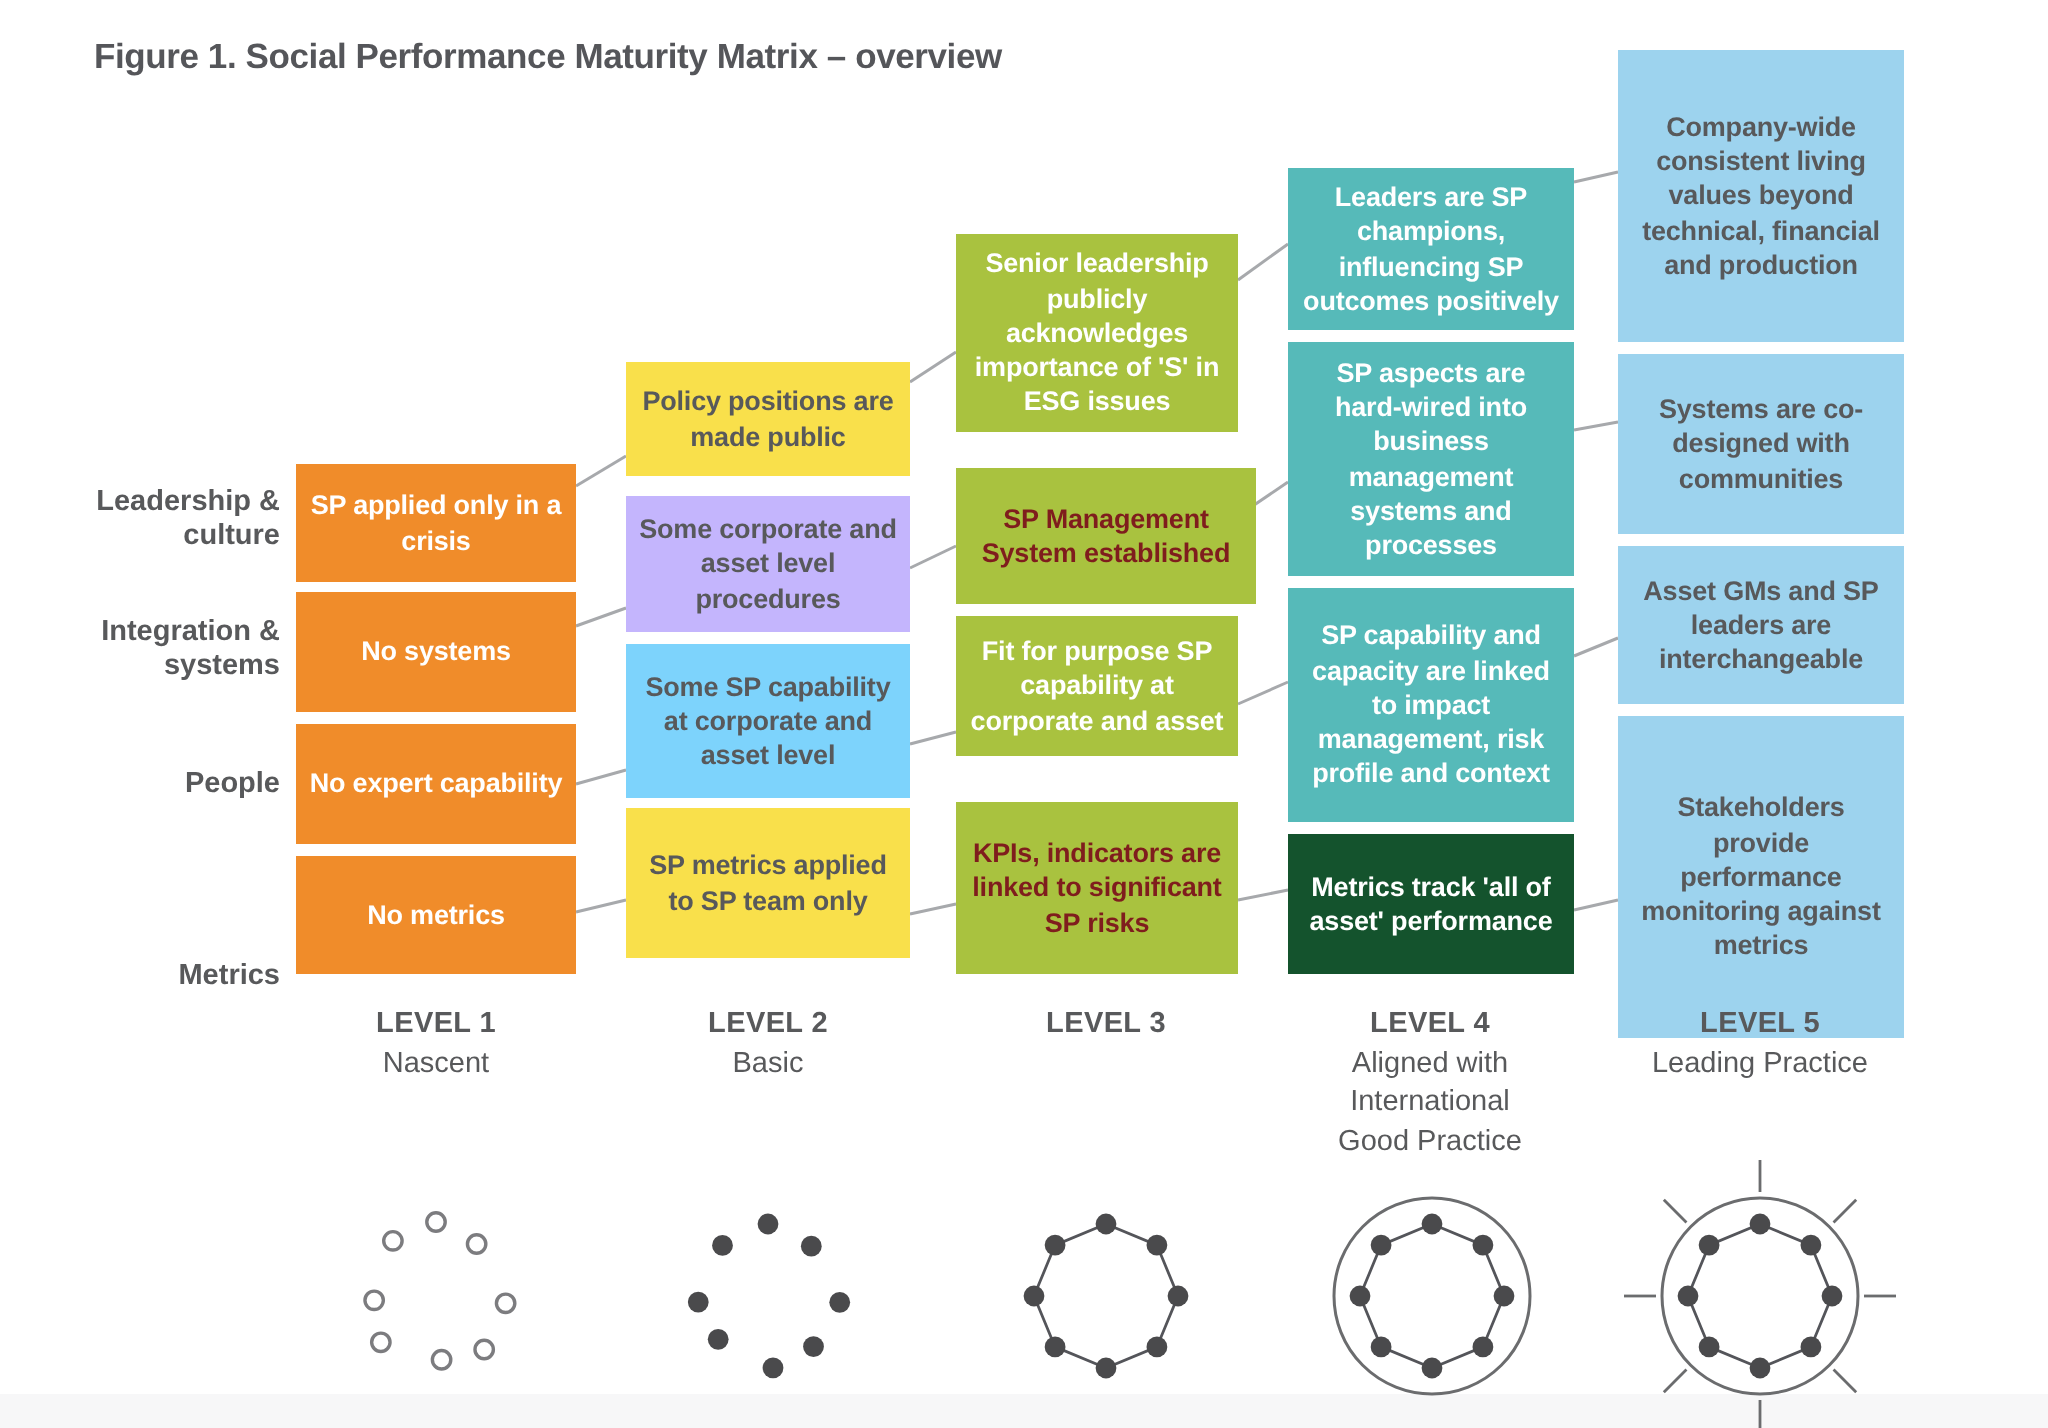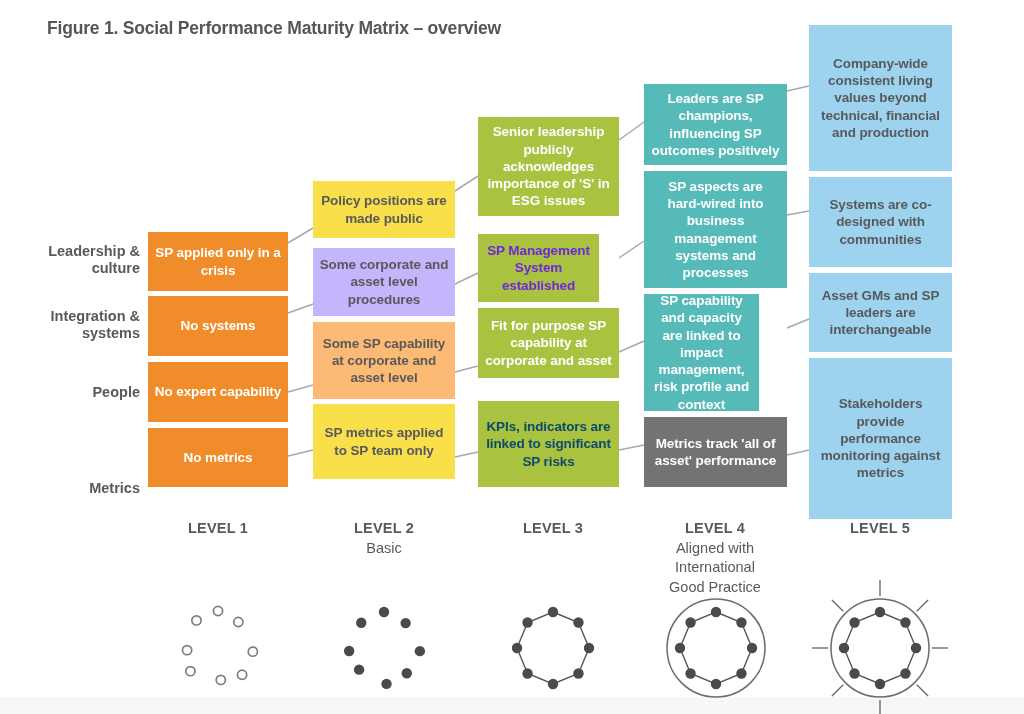--- a/index.html
+++ b/index.html
@@ -19,21 +19,21 @@
     padding:20px 6px;box-sizing:border-box;letter-spacing:-0.1px;
   }
   .rowlabel{
     position:absolute;left:38px;width:102px;text-align:right;
     font-weight:bold;font-size:14.5px;line-height:1.2;color:#58595B;z-index:1;
   }
   .levellabel{
     position:absolute;top:503px;width:160px;text-align:center;z-index:1;
     font-size:14.5px;line-height:1.35;color:#58595B;
   }
-  .levellabel .lname{font-weight:bold;letter-spacing:0.2px;margin-top:16px;}
+  .levellabel .lname{font-weight:bold;letter-spacing:0.2px;}
   .icon-slot{position:absolute;top:578px;width:180px;height:140px;z-index:1;}
   #bottom-band{left:0;top:697px;width:1024px;height:17px;background:#f7f7f8;z-index:0;}
 </style>
 </head>
 <body>
 
 <div id="title" class="abs">Figure 1. Social Performance Maturity Matrix – overview</div>
 
 <svg id="connectors" class="abs" width="1024" height="714">
   <line class="conn" x1="288" y1="243" x2="313" y2="228" stroke="#A7A9AC" stroke-width="1.5"></line>
@@ -59,54 +59,56 @@
 <div class="rowlabel" style="top:384px;">People</div>
 <div class="rowlabel" style="top:449px;margin-top:31px;">Metrics</div>
 
 <div class="cell" style="left: 148px; top: 232px; width: 140px; height: 59px; background: rgb(240, 140, 42); color: rgb(255, 255, 255);">SP applied only in a crisis</div>
 <div class="cell" style="left: 148px; top: 296px; width: 140px; height: 60px; background: rgb(240, 140, 42); color: rgb(255, 255, 255);">No systems</div>
 <div class="cell" style="left: 148px; top: 362px; width: 140px; height: 60px; background: rgb(240, 140, 42); color: rgb(255, 255, 255);">No expert capability</div>
 <div class="cell" style="left: 148px; top: 428px; width: 140px; height: 59px; background: rgb(240, 140, 42); color: rgb(255, 255, 255);">No metrics</div>
 
 <div class="cell" style="left: 313px; top: 181px; width: 142px; height: 57px; background: rgb(249, 224, 75); color: rgb(88, 89, 91);">Policy positions are made public</div>
 <div class="cell" style="left: 313px; top: 248px; width: 142px; height: 68px; background: #c4b5fd; color: rgb(88, 89, 91);">Some corporate and asset level procedures</div>
-<div class="cell" style="left: 313px; top: 322px; width: 142px; height: 77px; background: #fdba74; color: rgb(88, 89, 91);">Some SP capability at corporate and asset level</div>
+<div class="cell" style="left: 313px; top: 322px; width: 142px; height: 77px; background: #7dd3fc; color: rgb(88, 89, 91);">Some SP capability at corporate and asset level</div>
 <div class="cell" style="left: 313px; top: 404px; width: 142px; height: 75px; background: rgb(249, 224, 75); color: rgb(88, 89, 91);">SP metrics applied to SP team only</div>
 
 <div class="cell" style="left: 478px; top: 117px; width: 141px; height: 99px; background: rgb(169, 194, 63); color: rgb(255, 255, 255);">Senior leadership publicly acknowledges importance of 'S' in ESG issues</div>
-<div class="cell" style="left: 478px; top: 234px; width: 121px; height: 68px; background: rgb(169, 194, 63); color: #6d28d9;">SP Management System established</div>
+<div class="cell" style="left: 478px; top: 234px; width: 150px; height: 68px; background: rgb(169, 194, 63); color: #7f1d1d;">SP Management System established</div>
 <div class="cell" style="left: 478px; top: 308px; width: 141px; height: 70px; background: rgb(169, 194, 63); color: rgb(255, 255, 255);">Fit for purpose SP capability at corporate and asset</div>
-<div class="cell" style="left: 478px; top: 401px; width: 141px; height: 86px; background: rgb(169, 194, 63); color: #0c4a6e;">KPIs, indicators are linked to significant SP risks</div>
+<div class="cell" style="left: 478px; top: 401px; width: 141px; height: 86px; background: rgb(169, 194, 63); color: #7f1d1d;">KPIs, indicators are linked to significant SP risks</div>
 
 <div class="cell" style="left: 644px; top: 84px; width: 143px; height: 81px; background: rgb(86, 186, 185); color: rgb(255, 255, 255);">Leaders are SP champions, influencing SP outcomes positively</div>
 <div class="cell" style="left: 644px; top: 171px; width: 143px; height: 117px; background: rgb(86, 186, 185); color: rgb(255, 255, 255);">SP aspects are hard-wired into business management systems and processes</div>
-<div class="cell" style="left: 644px; top: 294px; width: 115px; height: 117px; background: rgb(86, 186, 185); color: rgb(255, 255, 255);">SP capability and capacity are linked to impact management, risk profile and context</div>
-<div class="cell" style="left: 644px; top: 417px; width: 143px; height: 70px; background: #737373; color: rgb(255, 255, 255);">Metrics track 'all of asset' performance</div>
+<div class="cell" style="left: 644px; top: 294px; width: 143px; height: 117px; background: rgb(86, 186, 185); color: rgb(255, 255, 255);">SP capability and capacity are linked to impact management, risk profile and context</div>
+<div class="cell" style="left: 644px; top: 417px; width: 143px; height: 70px; background: #14532d; color: rgb(255, 255, 255);">Metrics track 'all of asset' performance</div>
 
 <div class="cell" style="left: 809px; top: 25px; width: 143px; height: 146px; background: rgb(157, 211, 238); color: rgb(88, 89, 91);">Company-wide consistent living values beyond technical, financial and production</div>
 <div class="cell" style="left: 809px; top: 177px; width: 143px; height: 90px; background: rgb(157, 211, 238); color: rgb(88, 89, 91);">Systems are co-designed with communities</div>
 <div class="cell" style="left: 809px; top: 273px; width: 143px; height: 79px; background: rgb(157, 211, 238); color: rgb(88, 89, 91);">Asset GMs and SP leaders are interchangeable</div>
 <div class="cell" style="left: 809px; top: 358px; width: 143px; height: 161px; background: rgb(157, 211, 238); color: rgb(88, 89, 91);">Stakeholders provide performance monitoring against metrics</div>
 
 <div class="levellabel" style="left:138px;">
   <div class="lname">LEVEL 1</div>
+  <div class="lsub">Nascent</div>
 </div>
 <div class="levellabel" style="left:304px;">
   <div class="lname">LEVEL 2</div>
   <div class="lsub">Basic</div>
 </div>
 <div class="levellabel" style="left:473px;">
   <div class="lname">LEVEL 3</div>
 </div>
 <div class="levellabel" style="left:636px;width:158px;">
   <div class="lname">LEVEL 4</div>
   <div class="lsub" style="margin:0 auto;width:110px;">Aligned with International Good Practice</div>
 </div>
 <div class="levellabel" style="left:800px;">
   <div class="lname">LEVEL 5</div>
+  <div class="lsub">Leading Practice</div>
 </div>
 
 <div class="icon-slot" style="left:128px;"><svg width="180" height="140" viewBox="0 0 180 140">
       <circle cx="90" cy="33" r="4.6" fill="#fff" stroke="#7C7C7F" stroke-width="1.7"></circle>
       <circle cx="110.31682868574673" cy="43.995645130978176" r="4.6" fill="#fff" stroke="#7C7C7F" stroke-width="1.7"></circle>
       <circle cx="124.80826633788956" cy="73.65849621436787" r="4.6" fill="#fff" stroke="#7C7C7F" stroke-width="1.7"></circle>
       <circle cx="114.0887018289189" cy="96.75321371718618" r="4.6" fill="#fff" stroke="#7C7C7F" stroke-width="1.7"></circle>
       <circle cx="92.78898376792506" cy="101.87823033893585" r="4.6" fill="#fff" stroke="#7C7C7F" stroke-width="1.7"></circle>
       <circle cx="62.42240004771679" cy="93.14035394871541" r="4.6" fill="#fff" stroke="#7C7C7F" stroke-width="1.7"></circle>
       <circle cx="59.07551444194545" cy="72.16245068606788" r="4.6" fill="#fff" stroke="#7C7C7F" stroke-width="1.7"></circle>

